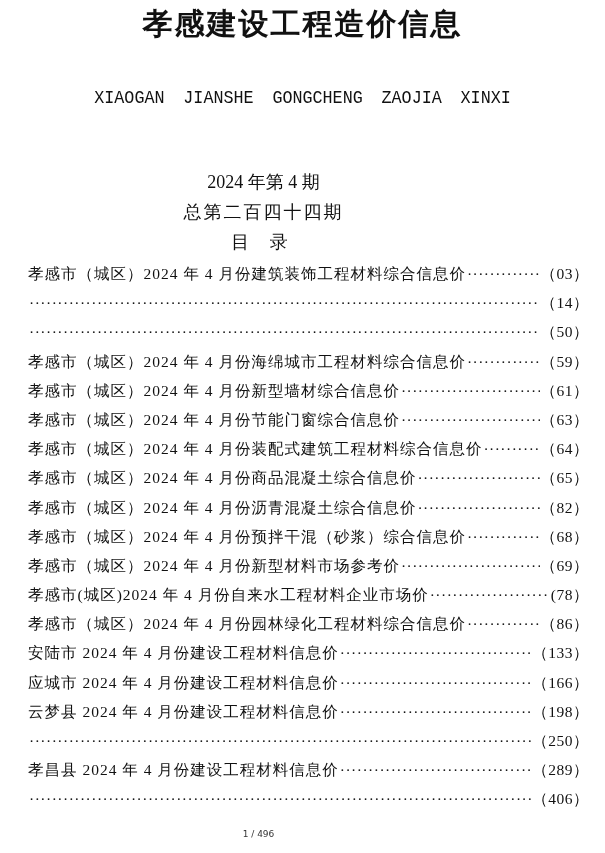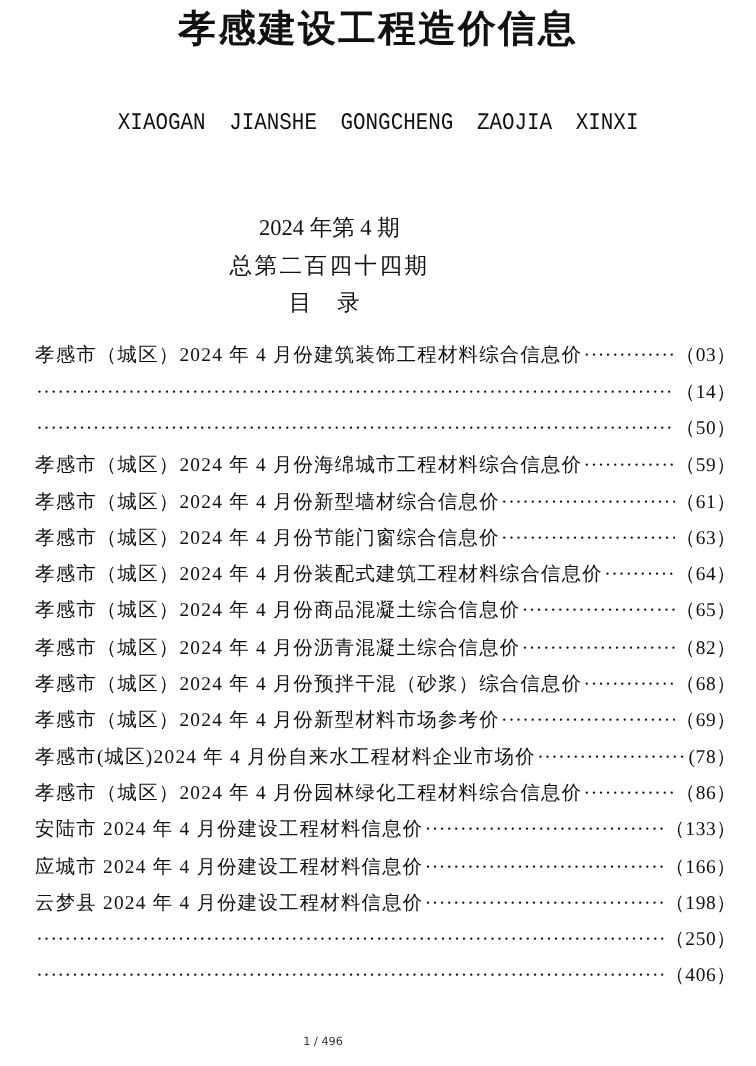--- a/index.html
+++ b/index.html
@@ -47,21 +47,21 @@
       text-align: center;
       font-size: 18px;
       line-height: 24px;
     }
     .issue.year { top: 170px; }
     .issue.total { top: 200px; letter-spacing: 2px; }
     .issue.toc-heading { top: 230px; letter-spacing: 8px; }
 
     .toc {
       position: absolute;
-      top: 270px;
+      top: 259px;
       left: 28px;
       width: 561px;
       margin: 0;
       padding: 0;
       list-style: none;
     }
     .toc-item {
       display: flex;
       align-items: baseline;
       height: 29.2px;
@@ -186,18 +186,23 @@
   <li class="toc-item">
       <span class="toc-title">云梦县 2024 年 4 月份建设工程材料信息价</span>
       <span class="toc-dots"></span>
       <span class="toc-page">（198）</span>
     </li>
   <li class="toc-item">
       <span class="toc-dots"></span>
       <span class="toc-page">（250）</span>
     </li>
   <li class="toc-item">
+      <span class="toc-title">孝昌县 2024 年 4 月份建设工程材料信息价</span>
+      <span class="toc-dots"></span>
+      <span class="toc-page">（289）</span>
+    </li>
+  <li class="toc-item">
       <span class="toc-dots"></span>
       <span class="toc-page">（406）</span>
     </li>
 </ul>
 
 <div class="page-counter">1 / 496</div>
 
 </body></html>

